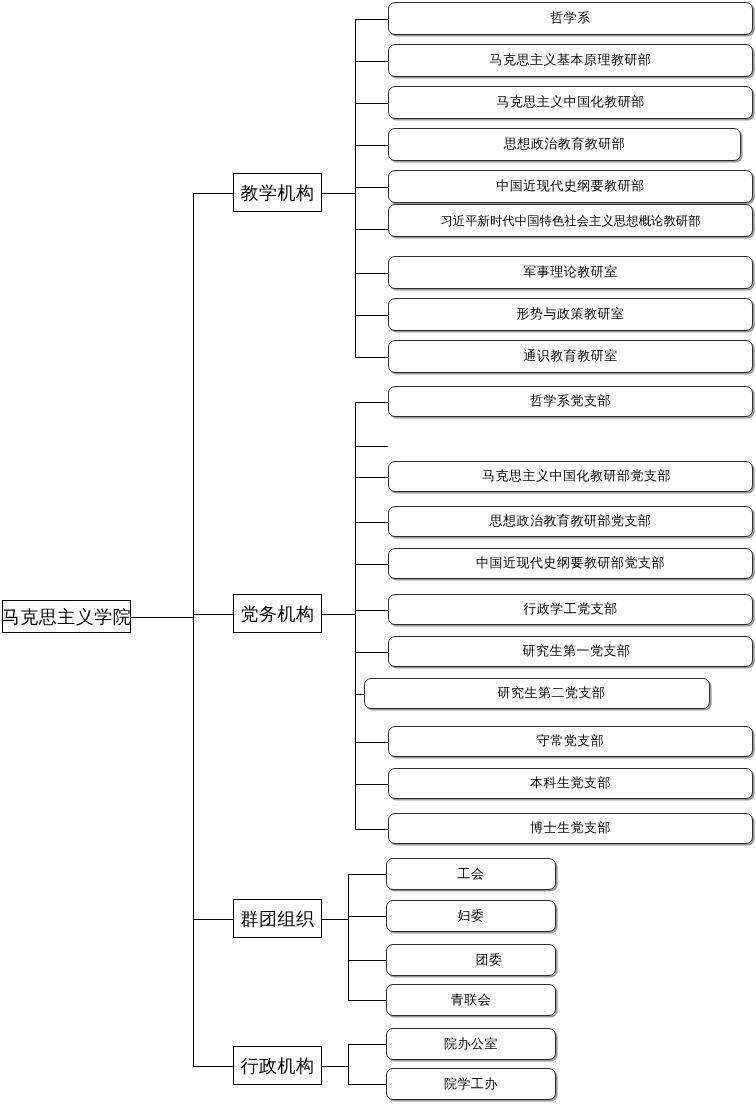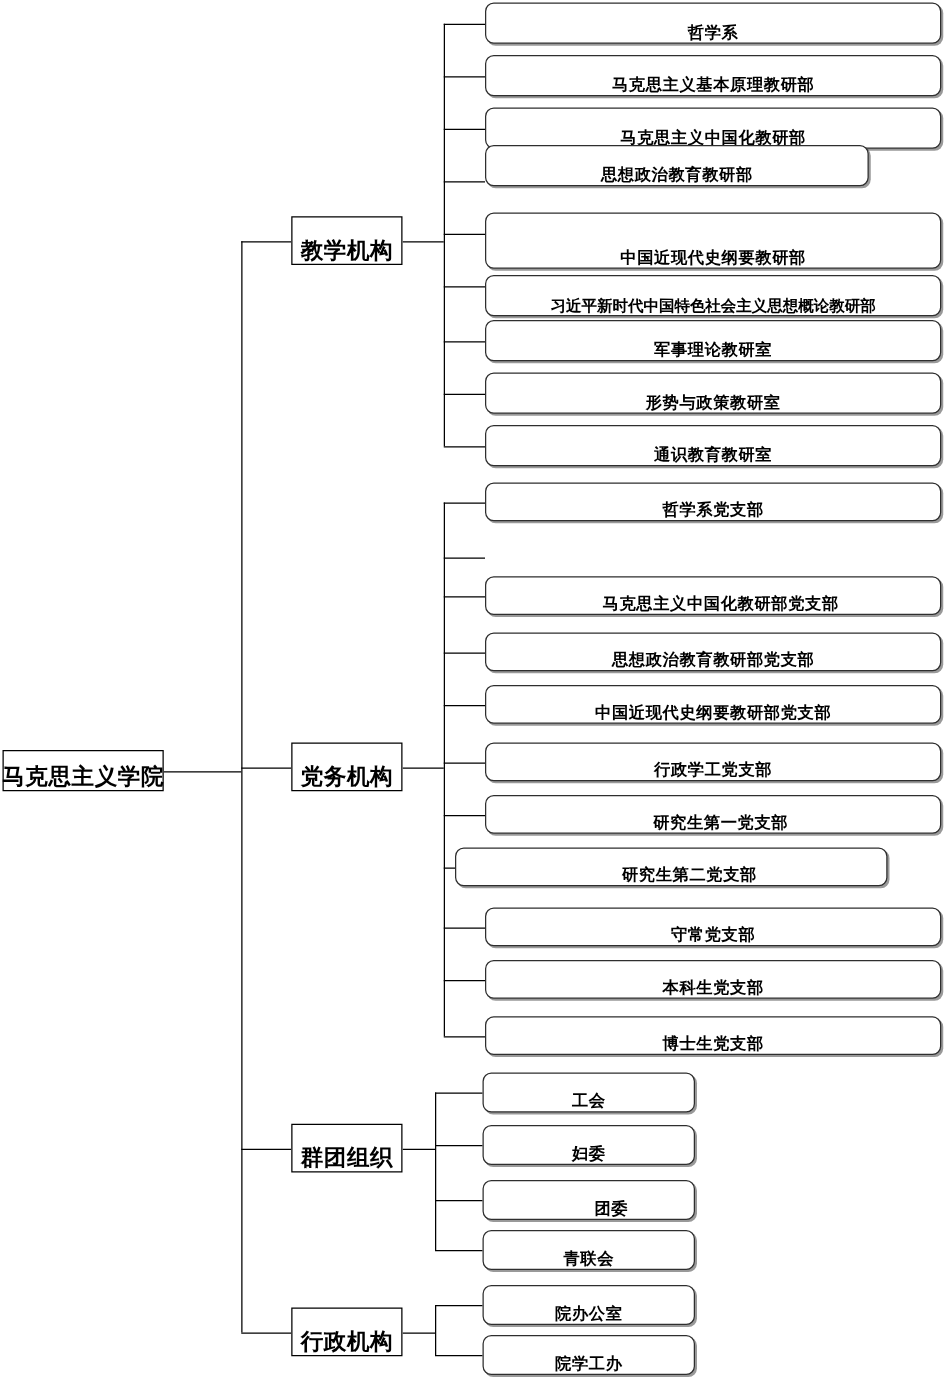--- a/index.html
+++ b/index.html
@@ -6,24 +6,24 @@
   body{
     font-family:"DejaVu Sans","Liberation Sans",sans-serif;
     width:756px;height:1104px;position:relative;overflow:hidden;
   }
   #chart{position:absolute;left:0;top:0;width:756px;height:1104px;}
 
   .node{
     position:absolute;
     box-sizing:border-box;
     background:#ffffff;
-    display:flex;align-items:flex-end;justify-content:center;
+    display:flex;align-items:center;justify-content:center;
     text-align:center;
     color:#000000;
-    font-weight:bold;
+    font-weight:normal;
     letter-spacing:0.5px;
     z-index:3;
   }
   .node.sq{
     border:1.4px solid #000000;
     border-radius:0;
     font-size:18px;
   }
   .node.rnd{
     border:1.4px solid #2e2e2e;
@@ -72,29 +72,29 @@
     </div>
     <div class="ln h" style="left: 355px; top: 60.5px; width: 33px;"></div>
     <div class="node rnd" style="left: 388px; top: 44px; width: 365px; height: 33px;">
       <span class="lbl">马克思主义基本原理教研部</span>
     </div>
     <div class="ln h" style="left: 355px; top: 102.5px; width: 33px;"></div>
     <div class="node rnd" style="left: 388px; top: 86px; width: 365px; height: 33px;">
       <span class="lbl">马克思主义中国化教研部</span>
     </div>
     <div class="ln h" style="left: 355px; top: 144.5px; width: 33px;"></div>
-    <div class="node rnd" style="left: 388px; top: 116px; width: 307px; height: 33px;">
+    <div class="node rnd" style="left: 388px; top: 128px; width: 353px; height: 33px;">
       <span class="lbl">思想政治教育教研部</span>
     </div>
     <div class="ln h" style="left: 355px; top: 186.5px; width: 33px;"></div>
-    <div class="node rnd" style="left: 388px; top: 170px; width: 365px; height: 45px;">
+    <div class="node rnd" style="left: 388px; top: 170px; width: 365px; height: 33px;">
       <span class="lbl">中国近现代史纲要教研部</span>
     </div>
     <div class="ln h" style="left: 355px; top: 228.5px; width: 33px;"></div>
-    <div class="node rnd tight" style="left: 388px; top: 220px; width: 365px; height: 33px;">
+    <div class="node rnd tight" style="left: 388px; top: 204px; width: 365px; height: 33px;">
       <span class="lbl">习近平新时代中国特色社会主义思想概论教研部</span>
     </div>
     <div class="ln h" style="left: 355px; top: 272.5px; width: 33px;"></div>
     <div class="node rnd" style="left: 388px; top: 256px; width: 365px; height: 33px;">
       <span class="lbl">军事理论教研室</span>
     </div>
     <div class="ln h" style="left: 355px; top: 314.5px; width: 33px;"></div>
     <div class="node rnd" style="left: 388px; top: 298px; width: 365px; height: 33px;">
       <span class="lbl">形势与政策教研室</span>
     </div>

